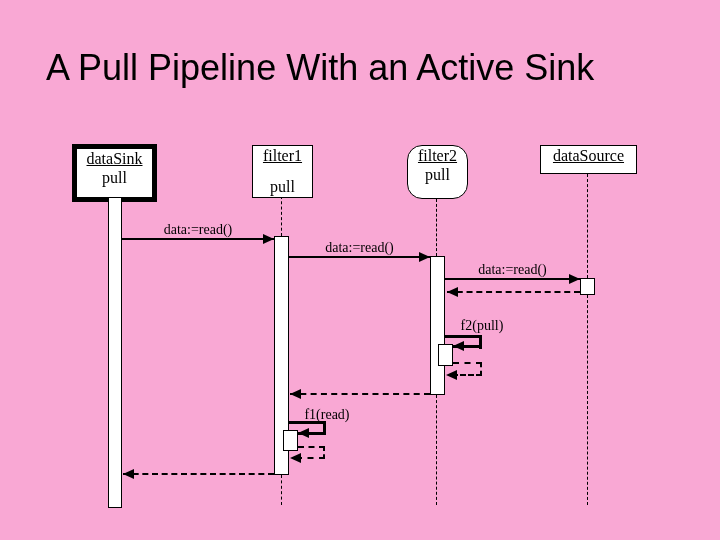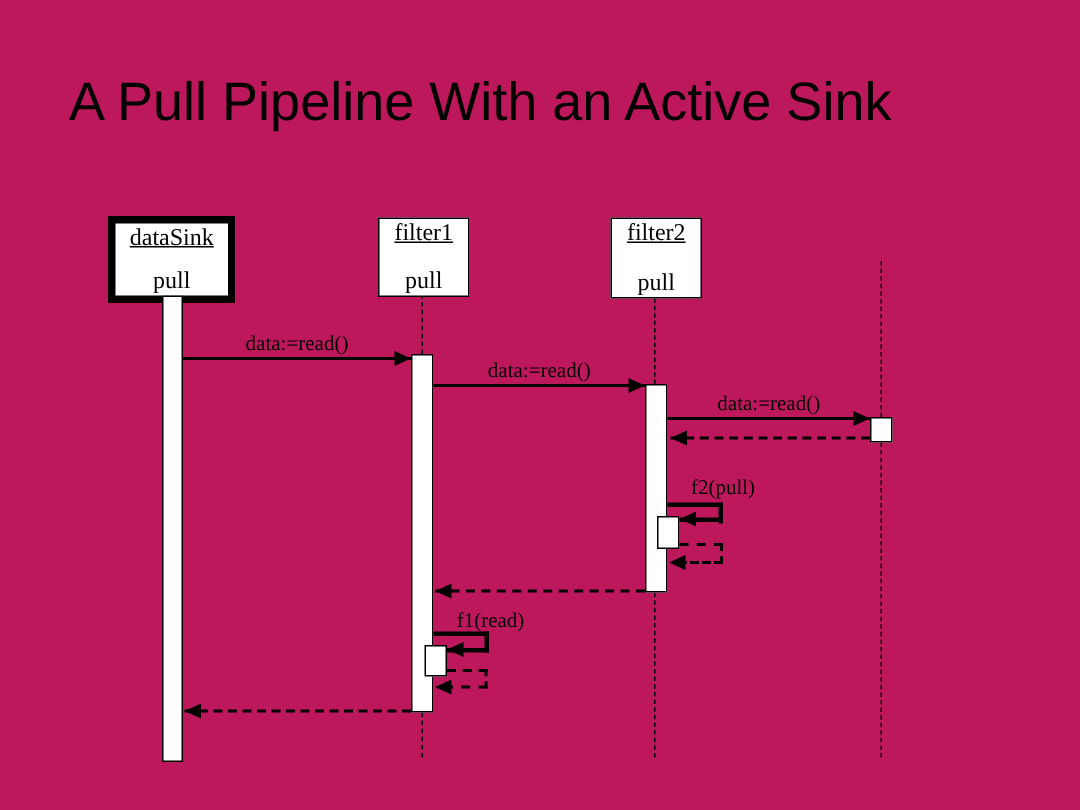--- a/index.html
+++ b/index.html
@@ -1,27 +1,27 @@
 <!DOCTYPE html>
 <html><head>
 <meta charset="utf-8">
 <style>
   html,body { margin:0; padding:0; background:#ffffff; }
   .canvas {
-    position:relative; width:720px; height:540px; background:#be185d;
+    position:relative; width:720px; height:540px; background:#f9a8d4;
     font-family:"Liberation Serif", serif; color:#000; overflow:hidden;
   }
   .title {
     position:absolute; left:46px; top:47px; margin:0;
     font-family:"Liberation Sans", sans-serif; font-size:36px; font-weight:400;
     color:#000; white-space:nowrap;
   }
   .obj {
     position:absolute; background:#fff; border:1px solid #000; box-sizing:border-box;
-    display:flex; flex-direction:column; align-items:center; justify-content:space-between;
+    display:flex; flex-direction:column; align-items:center; justify-content:flex-start;
     text-align:center; font-size:16px; line-height:19px; z-index:2;
   }
   .obj .oname { text-decoration:underline; white-space:nowrap; }
   .obj.thick { border-width:5px; }
   .lifeline { position:absolute; width:0; border-left:1px dashed #000; z-index:1; }
   .act { position:absolute; background:#fff; border:1px solid #000; box-sizing:border-box; z-index:3; }
   .sline { position:absolute; background:#000; height:2px; z-index:4; }
   .sline3 { position:absolute; background:#000; height:3px; z-index:4; }
   .vline3 { position:absolute; background:#000; width:3px; z-index:4; }
   .dline { position:absolute; height:0; border-top:2px dashed #000; z-index:4; }
@@ -44,27 +44,30 @@
   <div class="lifeline" style="left:281px; top:475px; height:30px;"></div>
   <div class="lifeline" style="left:436px; top:199px; height:57px;"></div>
   <div class="lifeline" style="left:436px; top:395px; height:110px;"></div>
   <div class="lifeline" style="left:587px; top:174px; height:104px;"></div>
   <div class="lifeline" style="left:587px; top:295px; height:210px;"></div>
 
   <div class="obj thick" style="left:72px; top:144px; width:85px; height:58px;">
     <span class="oname">dataSink</span>
     <span>pull</span>
   </div>
-  <div class="obj" style="left:252px; top:145px; width:61px; height:53px;">
+  <div class="obj" style="left:252px; top:145px; width:61px; height:53px;gap:12px;">
     <span class="oname">filter1</span>
     <span>pull</span>
   </div>
-  <div class="obj" style="left:407px; top:145px; width:61px; height:54px;">
+  <div class="obj" style="left:407px; top:145px; width:61px; height:54px;border-radius:15px;">
     <span class="oname">filter2</span>
     <span>pull</span>
+  </div>
+  <div class="obj" style="left:540px; top:145px; width:97px; height:29px;">
+    <span class="oname">dataSource</span>
   </div>
 
   <div class="act" style="left:108px; top:197px; width:14px; height:311px;"></div>
   <div class="act" style="left:274px; top:236px; width:15px; height:239px;"></div>
   <div class="act" style="left:430px; top:256px; width:15px; height:139px;"></div>
   <div class="act" style="left:580px; top:278px; width:15px; height:17px;"></div>
   <div class="act" style="left:438px; top:344px; width:15px; height:22px;"></div>
   <div class="act" style="left:283px; top:430px; width:15px; height:21px;"></div>
 
   <div class="msg-label" style="left:122px; top:222px; width:152px;">data:=read()</div>

